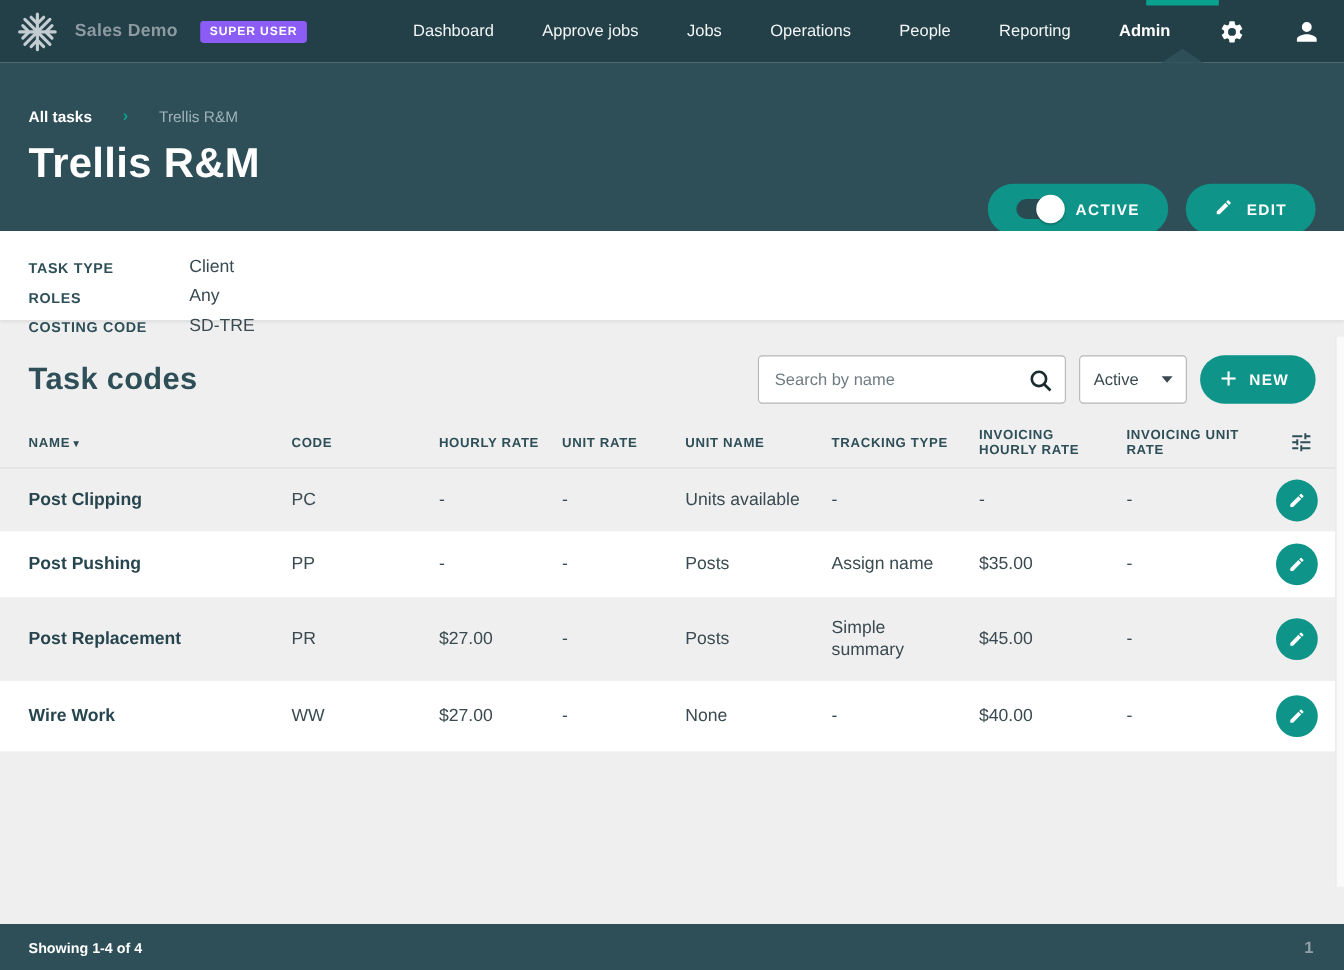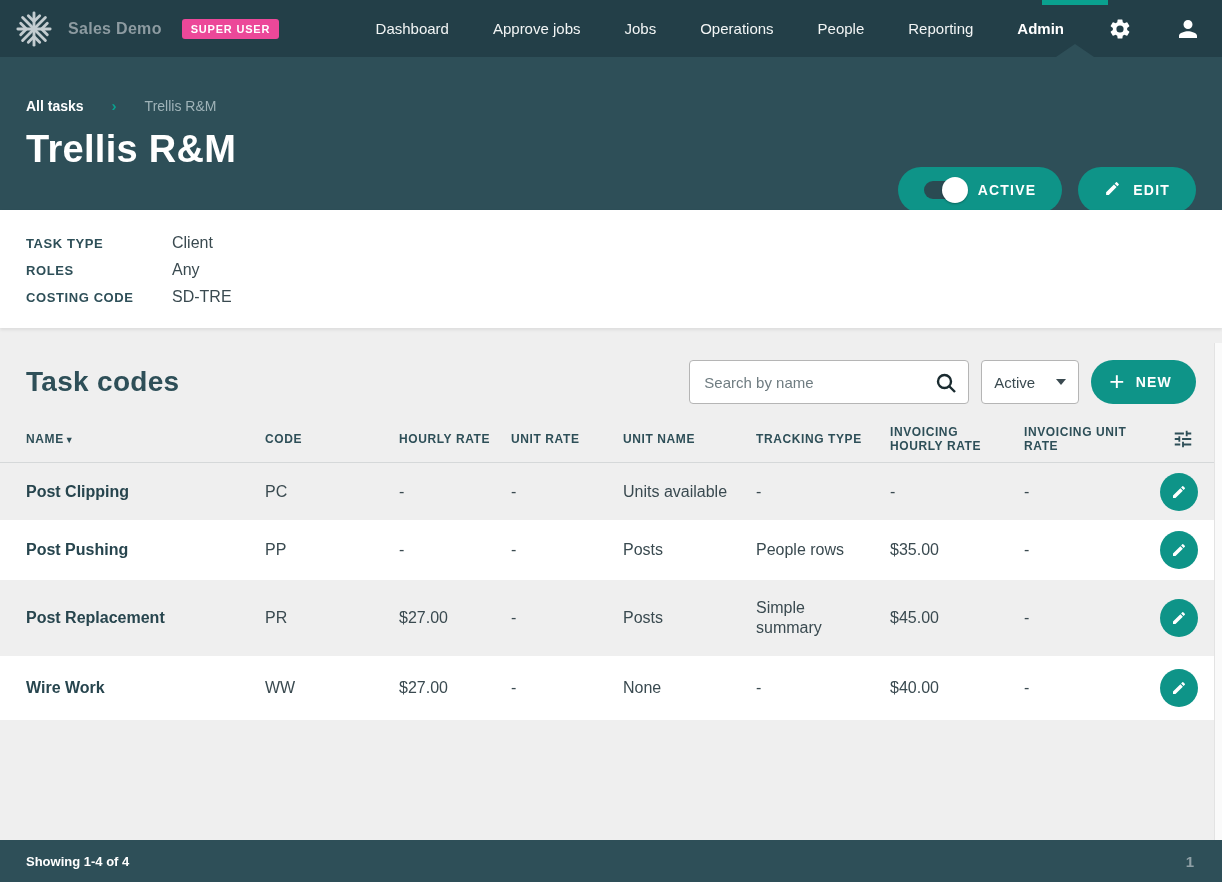--- a/index.html
+++ b/index.html
@@ -17,21 +17,21 @@
     height:57px;
     background:#233f48;
     display:flex;
     align-items:center;
     padding:0 22px 0 14px;
   }
   .brand { display:flex; align-items:center; gap:14px;text-align:center; }
   .logo { width:40px; height:40px; display:flex; align-items:center; justify-content:center; }
   .brand-name { color:#8d9ba1; font-weight:bold; font-size:16px; letter-spacing:0.3px; }
   .badge {
-    background:#ec4899; color:#fff;
+    background:#8b5cf6; color:#fff;
     font-size:11px; font-weight:bold; letter-spacing:0.8px;
     padding:4px 9px; border-radius:3px; margin-left:6px;
   }
   .nav-items { display:flex; align-items:center; margin-left:auto; gap:44px; }
   .nav-item { color:#f2f5f5; font-size:15px; cursor:pointer; white-space:nowrap; }
   .nav-item.active { font-weight:bold; color:#fff; position:relative; }
   .active-indicator {
     position:absolute; top:0; left:1042px; width:66px; height:5px;
     background:#0aa18f;
   }
@@ -72,21 +72,21 @@
   }
   .toggle-knob {
     position:absolute; right:-2px; top:-4px;
     width:26px; height:26px; background:#fff; border-radius:50%;
     box-shadow:0 1px 2px rgba(0,0,0,0.3);
   }
   .pencil-icon svg { fill:#fff; }
 
   
   .details {
-    height:118px; background:#ffffff;
+    height:81px; background:#ffffff;
     padding:24px 26px 0 26px;
     box-shadow:0 2px 3px rgba(0,0,0,0.08);
     position:relative; z-index:2;
   }
   .detail-row { display:flex; margin-bottom:9px; }
   .detail-label {
     width:146px; font-size:13px; font-weight:bold;
     letter-spacing:0.6px; color:#2e4f58; padding-top:2px;
   }
   .detail-value { font-size:16px; color:#3a4a50; }
@@ -320,21 +320,21 @@
         </button>
       </span>
   </div>
 
   <div class="tbl-row">
     <span class="td td-name">Post Pushing</span>
     <span class="td">PP</span>
     <span class="td">-</span>
     <span class="td">-</span>
     <span class="td">Posts</span>
-    <span class="td">People rows</span>
+    <span class="td">Assign name</span>
     <span class="td">$35.00</span>
     <span class="td">-</span>
     <span class="td-action">
         <button class="edit-btn">
           <svg width="16" height="16" viewBox="0 0 24 24">
             <path d="M3 17.25V21h3.75L17.81 9.94l-3.75-3.75L3 17.25zM20.71 7.04a1 1 0 0 0 0-1.41l-2.34-2.34a1 1 0 0 0-1.41 0l-1.83 1.83 3.75 3.75 1.83-1.83z"></path>
           </svg>
         </button>
       </span>
   </div>

